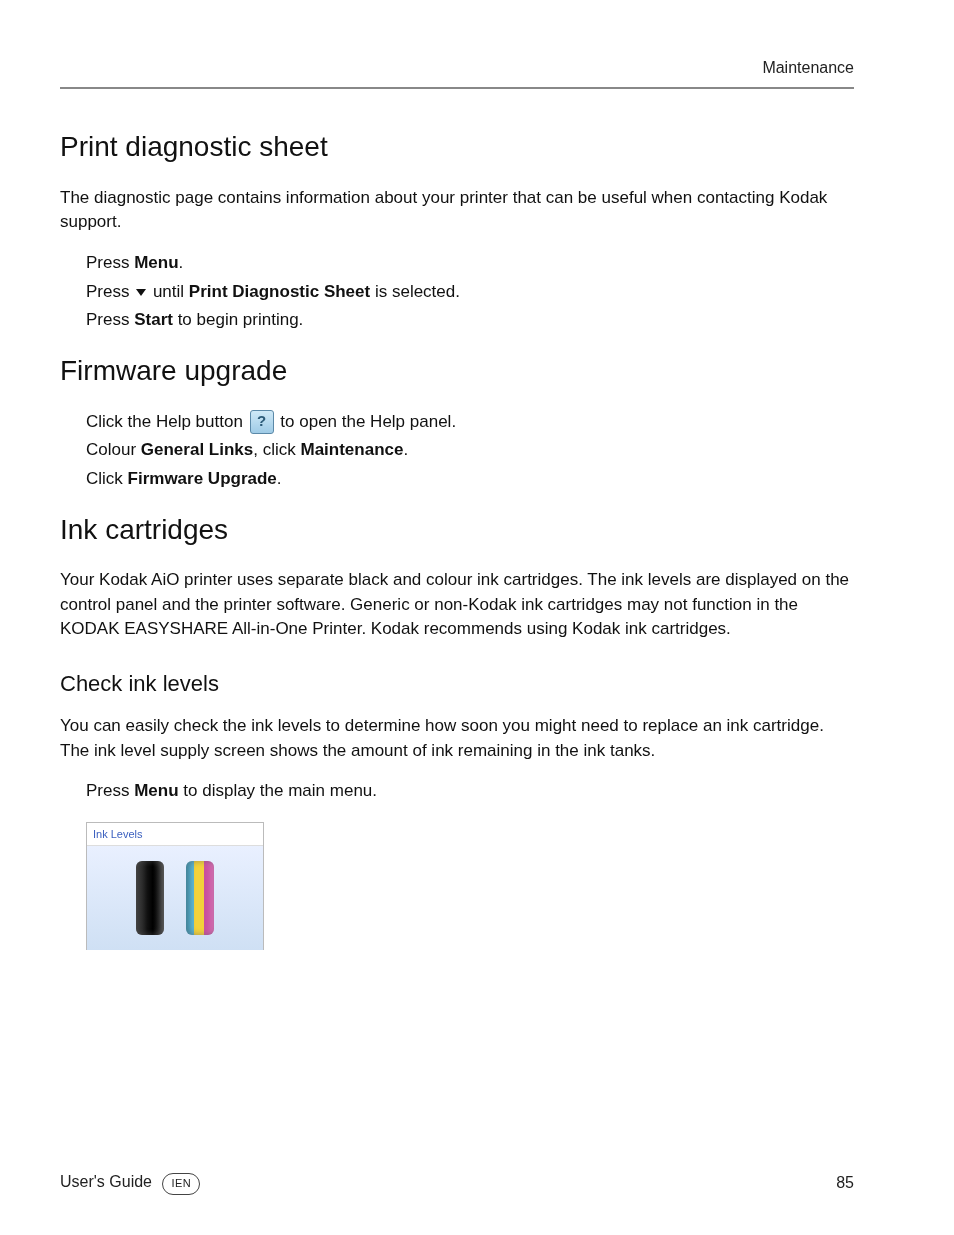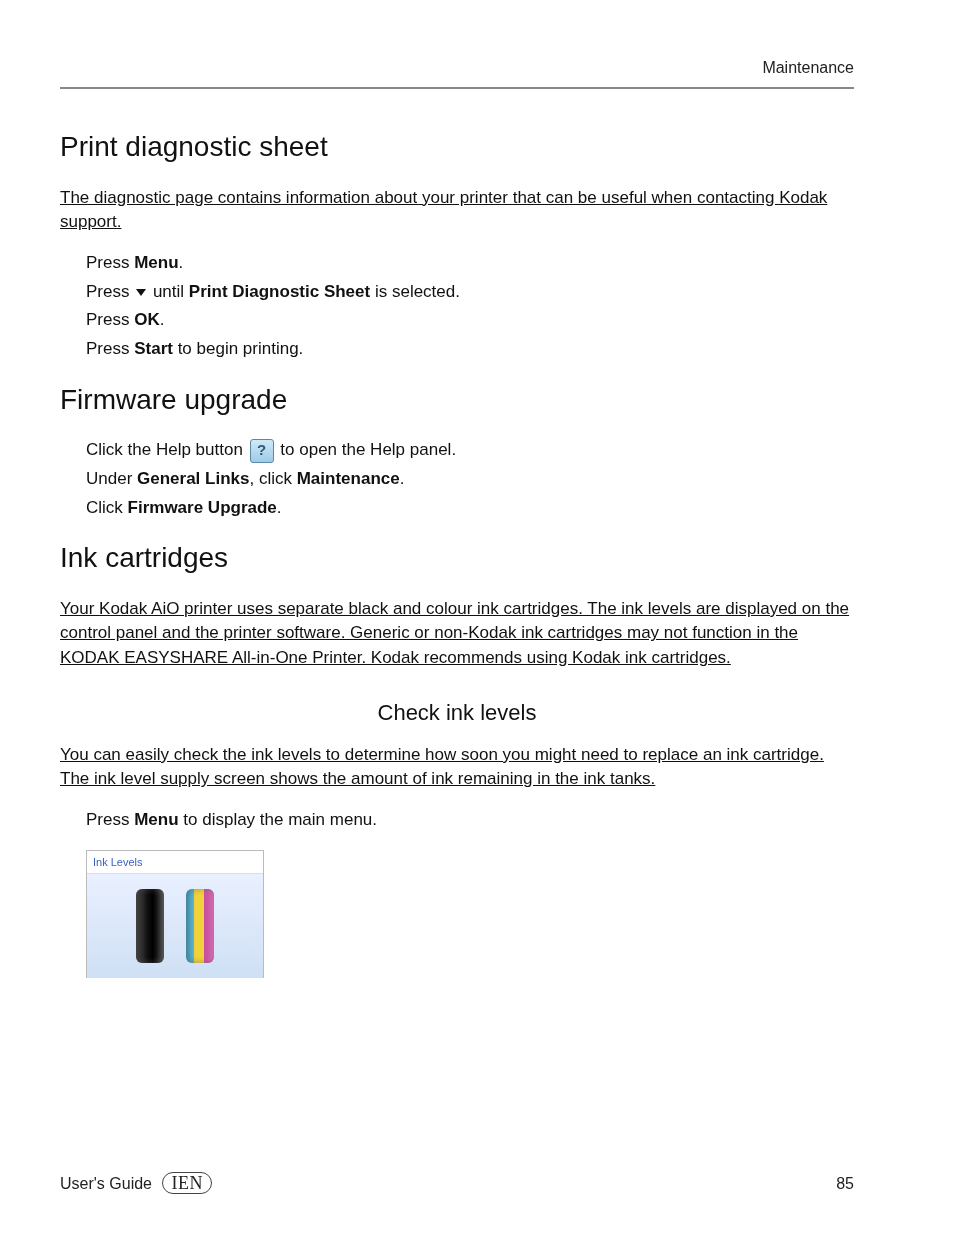--- a/index.html
+++ b/index.html
@@ -30,25 +30,23 @@
     font-size: 28px;
     font-weight: 400;
     margin: 0 0 18px 0;
     color: #111;
   }
   h2 {
     font-size: 22px;
     font-weight: 400;
     margin: 26px 0 14px 0;
     color: #111;
-    text-align: center;
   }
   p {
     margin: 0 0 16px 0;
-    text-decoration: underline;
   }
   .steps {
     margin: 12px 0 18px 26px;
   }
   .step {
     margin: 4px 0;
   }
   .bold {
     font-weight: 600;
   }
@@ -124,57 +122,53 @@
     color: #222;
   }
   .lang-badge {
     display: inline-flex;
     align-items: center;
     justify-content: center;
     height: 20px;
     padding: 0 8px;
     border: 1.2px solid #444;
     border-radius: 999px;
-    font-size: 18px;
+    font-size: 11px;
     letter-spacing: 0.5px;
     margin-left: 6px;
-    font-family: Liberation Serif, serif;
   }
 </style>
 </head>
 <body>
 
 <div class="page">
 
   <div class="header-right">Maintenance</div>
 
   <h1>Print diagnostic sheet</h1>
   <p>The diagnostic page contains information about your printer that can be useful when contacting Kodak support.</p>
   <div class="steps">
     <div class="step">
       <span>Press </span><span class="bold">Menu</span><span>.</span>
     </div>
     <div class="step">
       <span>Press </span><span class="down-arrow"></span><span> until </span><span class="bold">Print Diagnostic Sheet</span><span> is selected.</span>
     </div>
     <div class="step">
-      <span>Press </span><span class="bold">OK</span><span>.</span>
-    </div>
-    <div class="step">
       <span>Press </span><span class="bold">Start</span><span> to begin printing.</span>
     </div>
   </div>
 
   <h1>Firmware upgrade</h1>
   <div class="steps">
     <div class="step">
       <span>Click the Help button </span><span class="help-icon"></span><span> to open the Help panel.</span>
     </div>
     <div class="step">
-      <span>Under </span><span class="bold">General Links</span><span>, click </span><span class="bold">Maintenance</span><span>.</span>
+      <span>Colour </span><span class="bold">General Links</span><span>, click </span><span class="bold">Maintenance</span><span>.</span>
     </div>
     <div class="step">
       <span>Click </span><span class="bold">Firmware Upgrade</span><span>.</span>
     </div>
   </div>
 
   <h1>Ink cartridges</h1>
   <p>Your Kodak AiO printer uses separate black and colour ink cartridges. The ink levels are displayed on the control panel and the printer software. Generic or non-Kodak ink cartridges may not function in the KODAK EASYSHARE All-in-One Printer. Kodak recommends using Kodak ink cartridges.</p>
 
   <h2>Check ink levels</h2>

